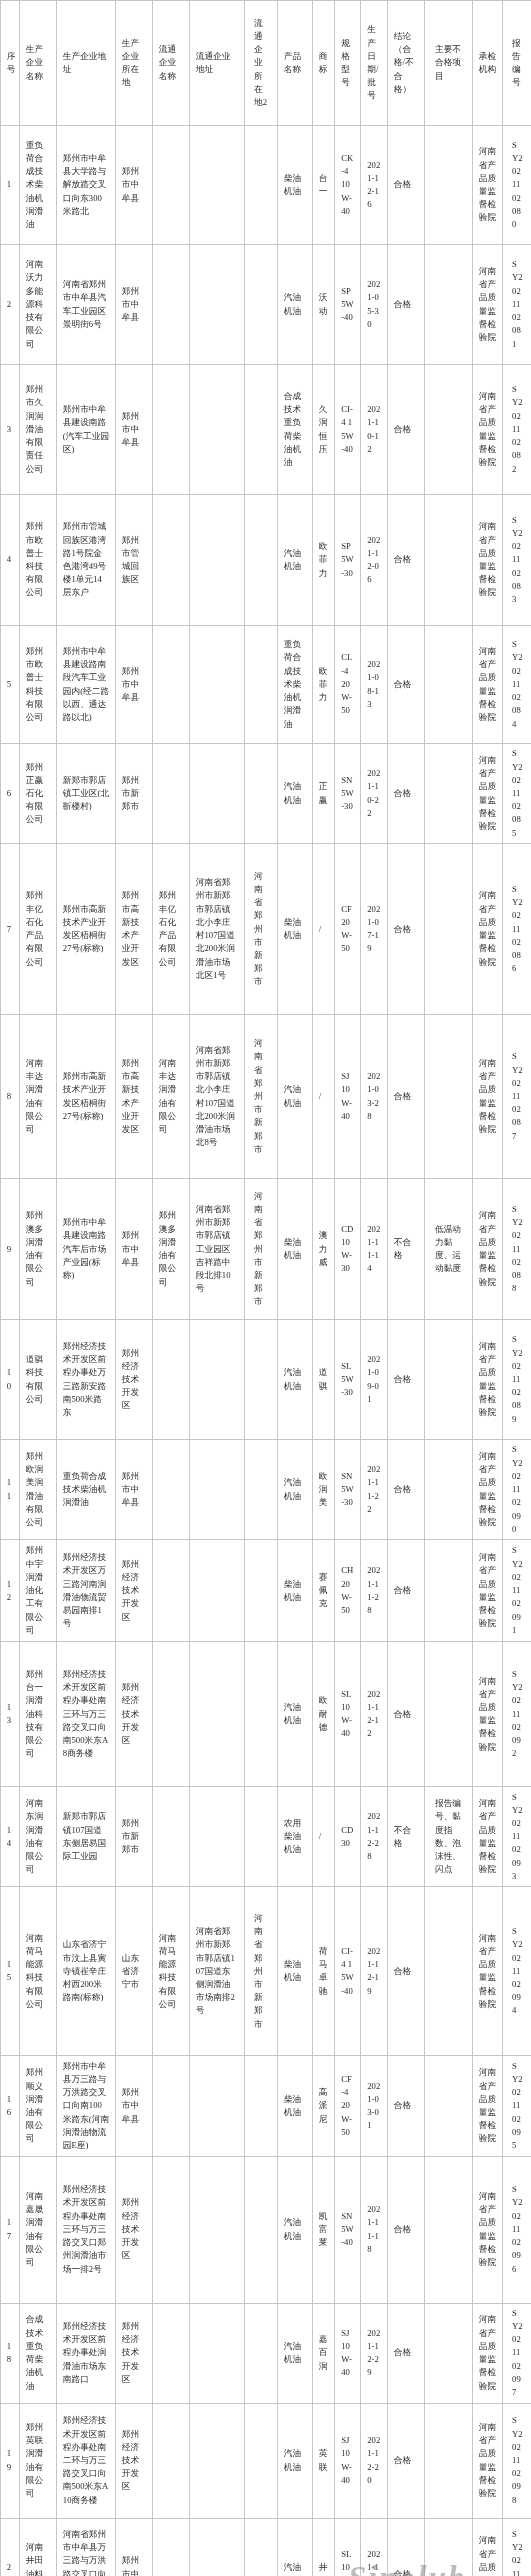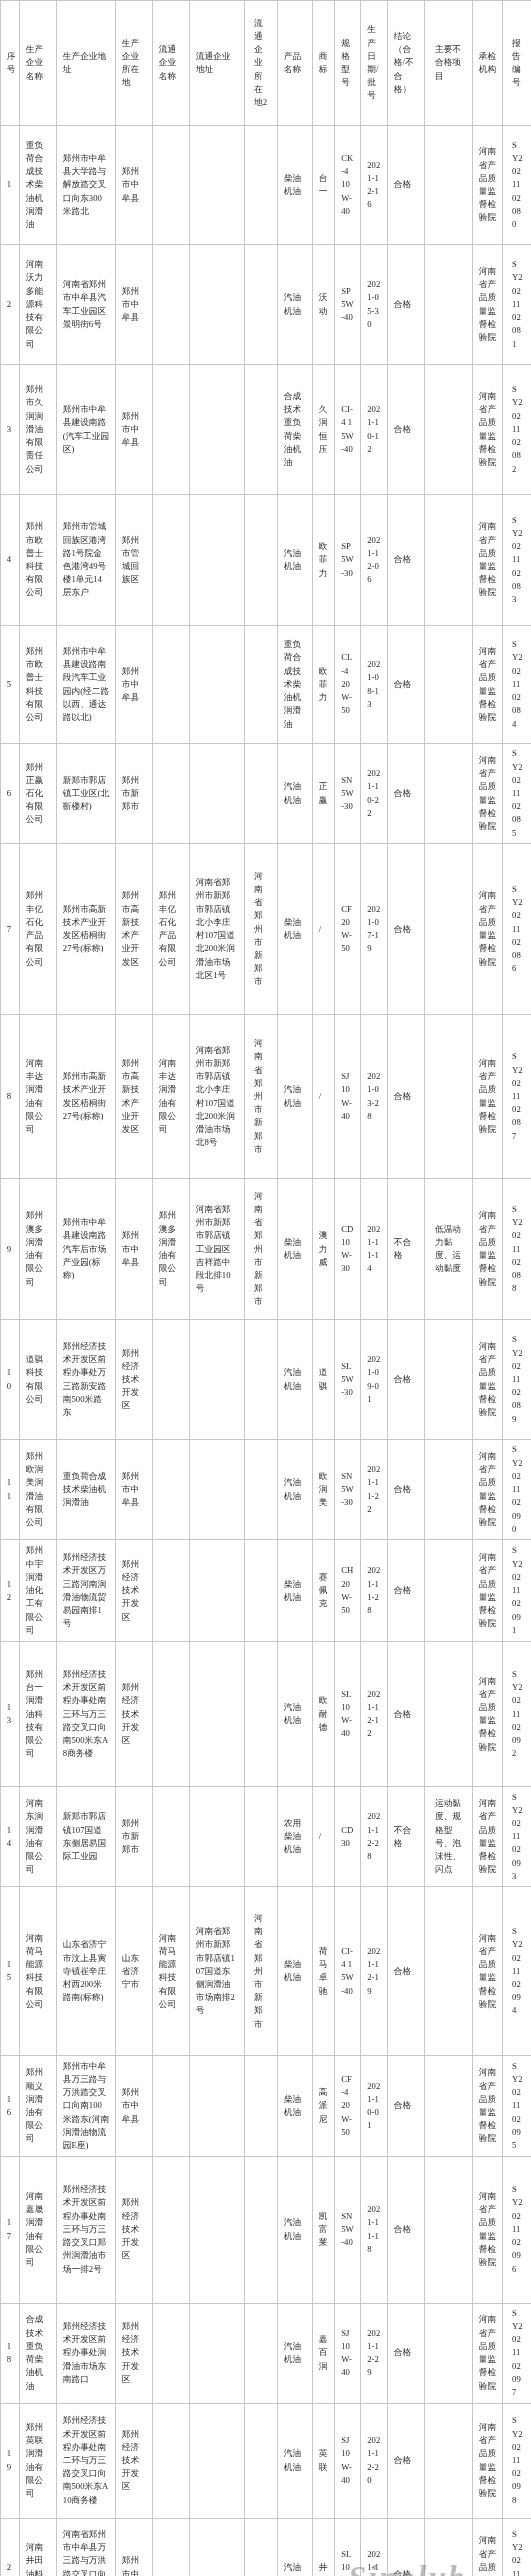--- a/index.html
+++ b/index.html
@@ -327,21 +327,21 @@
           <td>新郑市郭店镇107国道东侧居易国际工业园</td>
           <td>郑州市新郑市</td>
           <td></td>
           <td></td>
           <td></td>
           <td>农用柴油机油</td>
           <td>/</td>
           <td>CD 30</td>
           <td>2021-12-28</td>
           <td>不合格</td>
-          <td>运动黏度、规格型号、泡沫性、闪点</td>
+          <td>报告编号、黏度指数、泡沫性、闪点</td>
           <td>河南省产品质量监督检验院</td>
           <td>SY2021102093</td>
         </tr>
         <tr style="height: 169px;">
           <td>15</td>
           <td>河南荷马能源科技有限公司</td>
           <td>山东省济宁市汶上县寅寺镇崔辛庄村西200米路南(标称)</td>
           <td>山东省济宁市</td>
           <td>河南荷马能源科技有限公司</td>
           <td>河南省郑州市新郑市郭店镇107国道东侧润滑油市场南排2号</td>
@@ -359,21 +359,21 @@
           <td>16</td>
           <td>郑州顺义润滑油有限公司</td>
           <td>郑州市中牟县万三路与万洪路交叉口向南100米路东(河南润滑油物流园E座)</td>
           <td>郑州市中牟县</td>
           <td></td>
           <td></td>
           <td></td>
           <td>柴油机油</td>
           <td>高派尼</td>
           <td>CF-4 20W-50</td>
-          <td>2021-10-01</td>
+          <td>2021-03-01</td>
           <td>合格</td>
           <td></td>
           <td>河南省产品质量监督检验院</td>
           <td>SY2021102095</td>
         </tr>
         <tr style="height: 147px;">
           <td>17</td>
           <td>河南嘉晟润滑油有限公司</td>
           <td>郑州经济技术开发区前程办事处南三环与万三路交叉口郑州润滑油市场一排2号</td>
           <td>郑州经济技术开发区</td>

